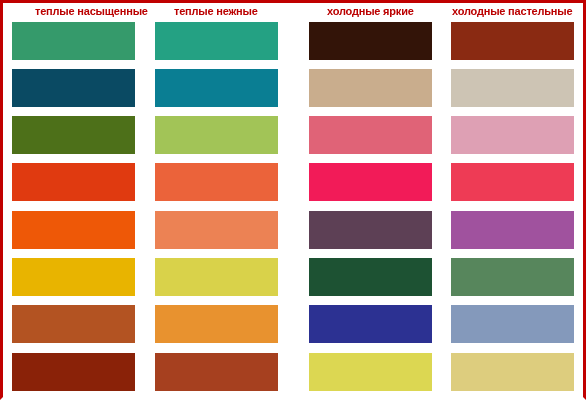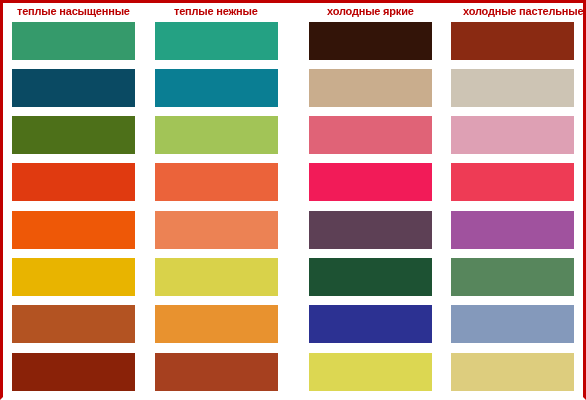--- a/index.html
+++ b/index.html
@@ -55,24 +55,24 @@
     position: absolute;
     box-sizing: border-box;
   }
 </style>
 </head>
 <body>
 
 <div id="palette-page" class="frame">
 
   <div id="headers">
-      <div class="col-header" style="left: 14px; width: auto; text-align: left;">теплые насыщенные</div>
+      <div class="col-header" style="left: 32px; width: auto; text-align: left;">теплые насыщенные</div>
       <div class="col-header" style="left: 171px; width: auto; text-align: left;">теплые нежные</div>
       <div class="col-header" style="left: 324px; width: auto; text-align: center;">холодные яркие</div>
-      <div class="col-header" style="left: 460px; width: auto; text-align: right;">холодные пастельные</div>
+      <div class="col-header" style="left: 449px; width: auto; text-align: right;">холодные пастельные</div>
     </div>
 
   <div id="grid">
       <div class="swatch" style="left: 9px; top: 19px; width: 123px; height: 38px; background: rgb(53, 154, 107);"></div>
       <div class="swatch" style="left: 9px; top: 66px; width: 123px; height: 38px; background: rgb(10, 74, 99);"></div>
       <div class="swatch" style="left: 9px; top: 113px; width: 123px; height: 38px; background: rgb(77, 112, 25);"></div>
       <div class="swatch" style="left: 9px; top: 160px; width: 123px; height: 38px; background: rgb(224, 58, 16);"></div>
       <div class="swatch" style="left: 9px; top: 208px; width: 123px; height: 38px; background: rgb(238, 88, 7);"></div>
       <div class="swatch" style="left: 9px; top: 255px; width: 123px; height: 38px; background: rgb(232, 180, 0);"></div>
       <div class="swatch" style="left: 9px; top: 302px; width: 123px; height: 38px; background: rgb(179, 83, 34);"></div>

